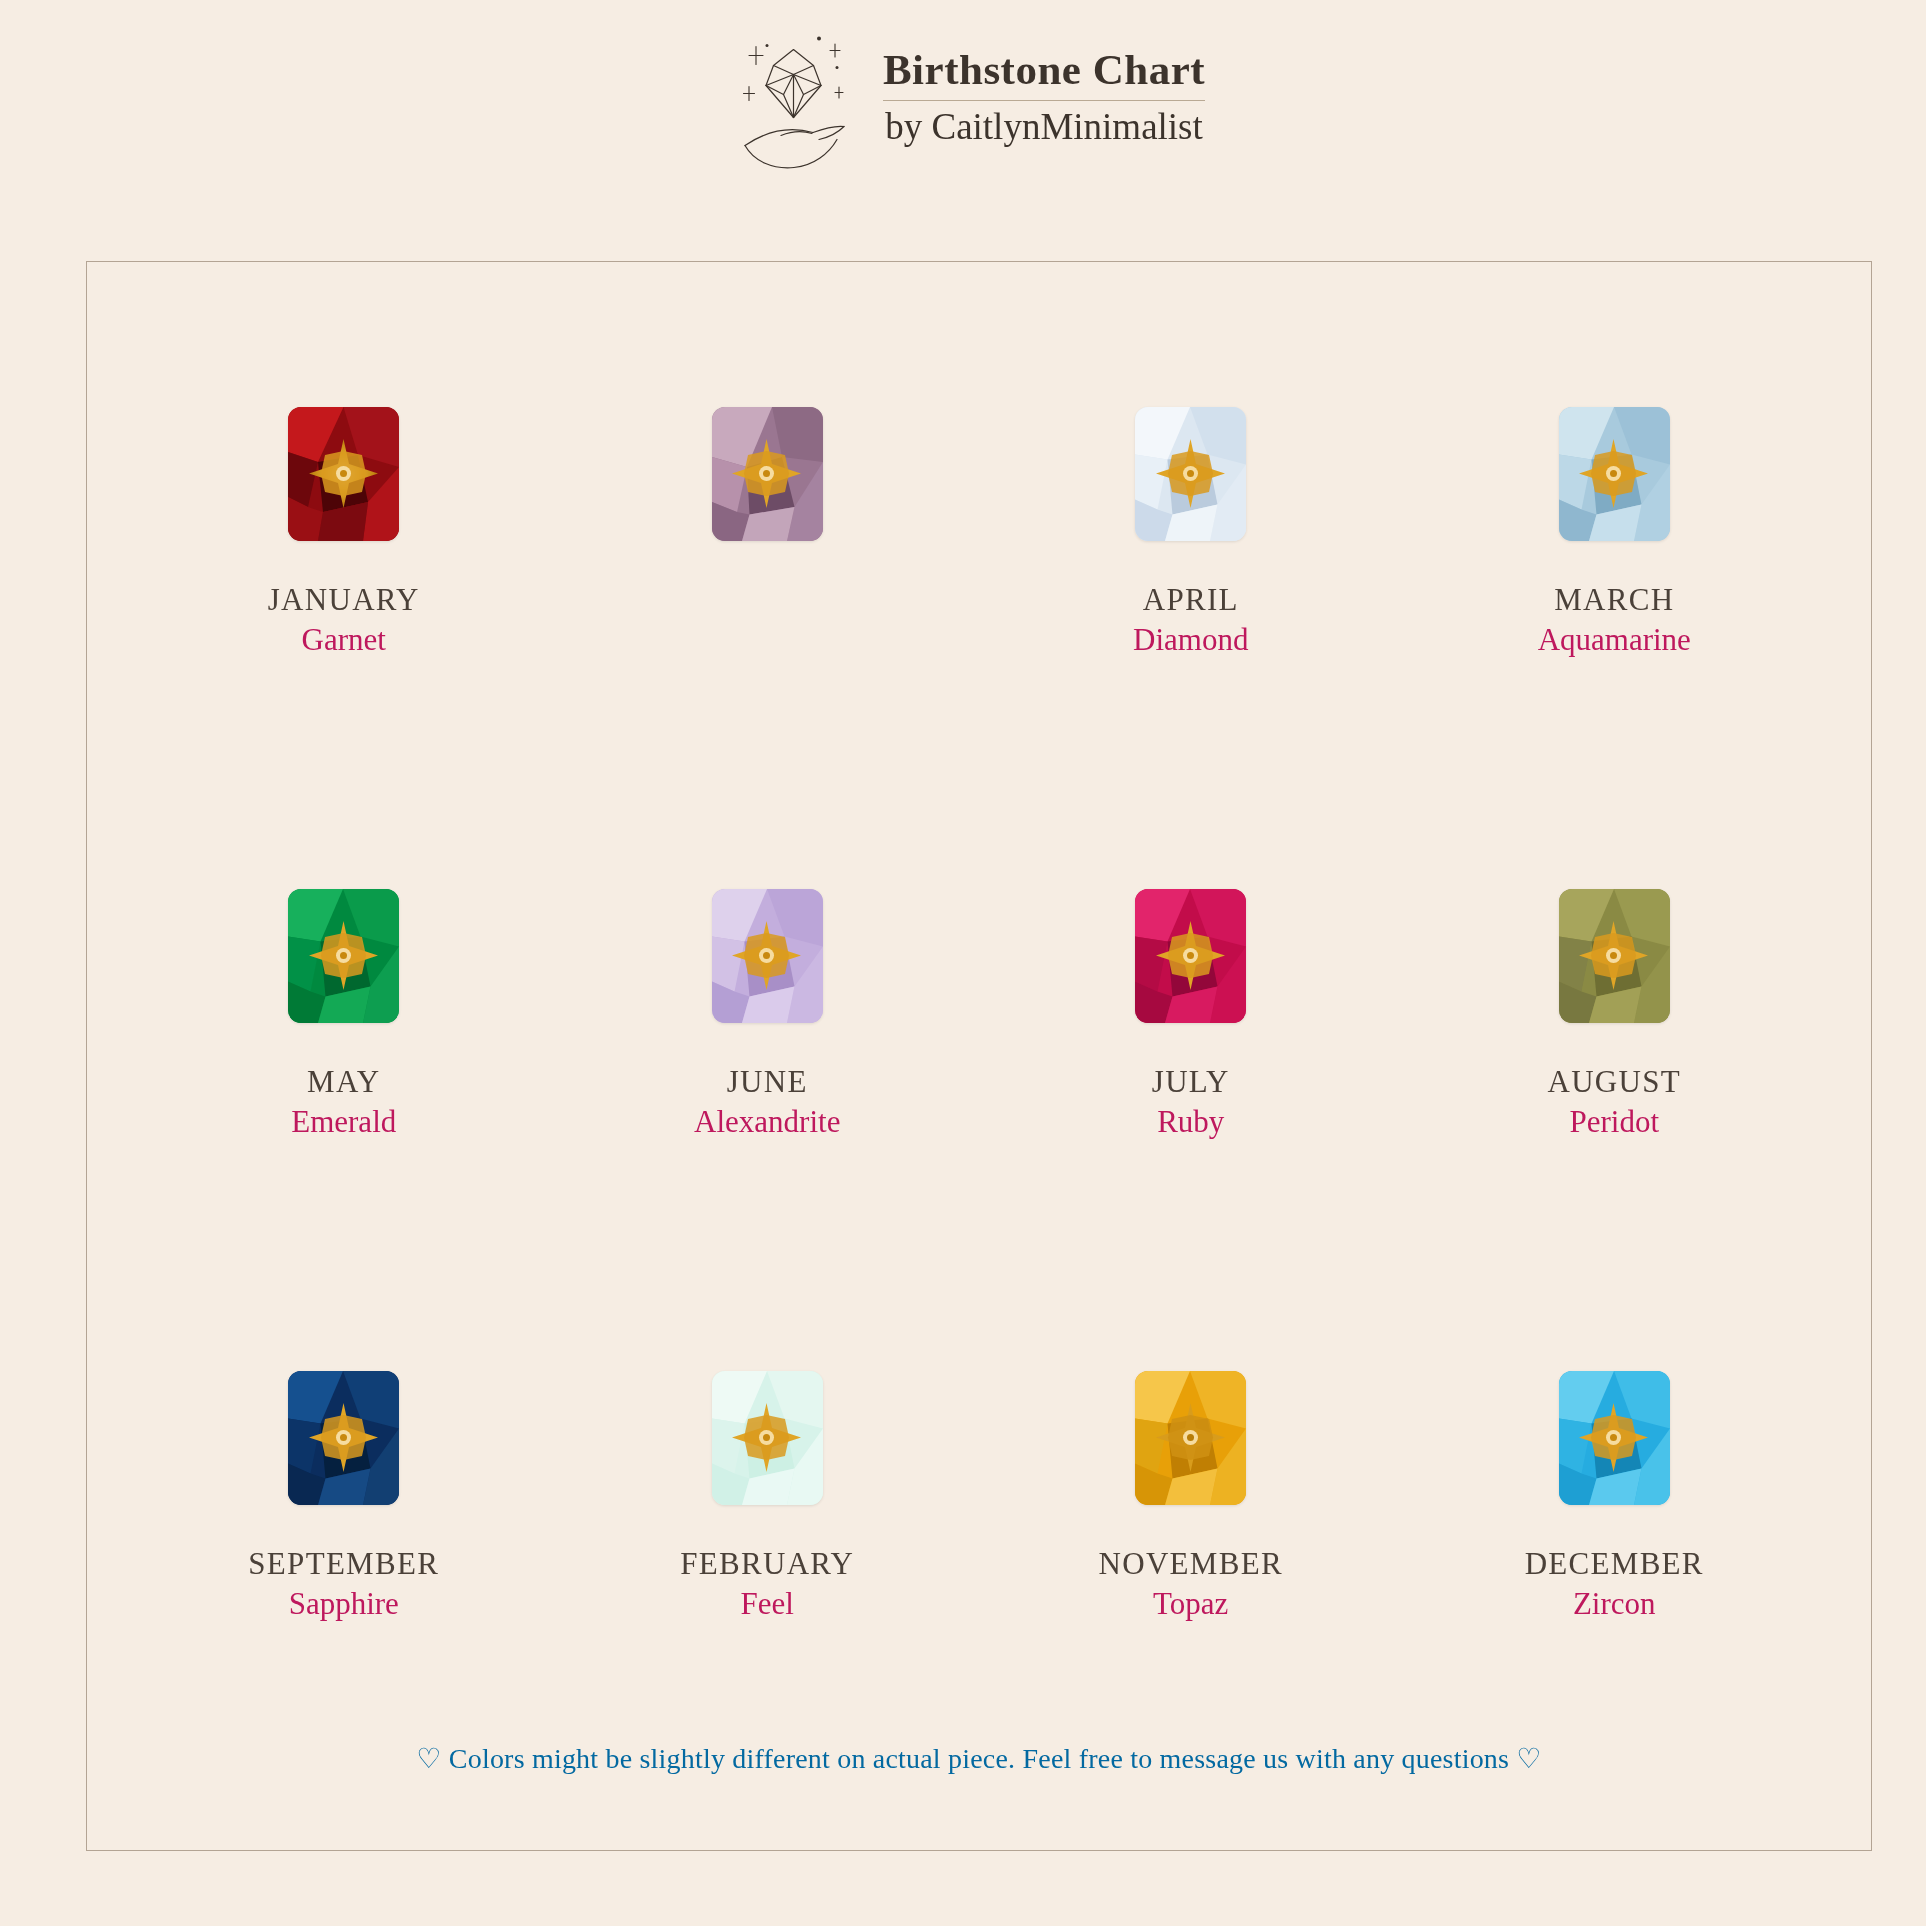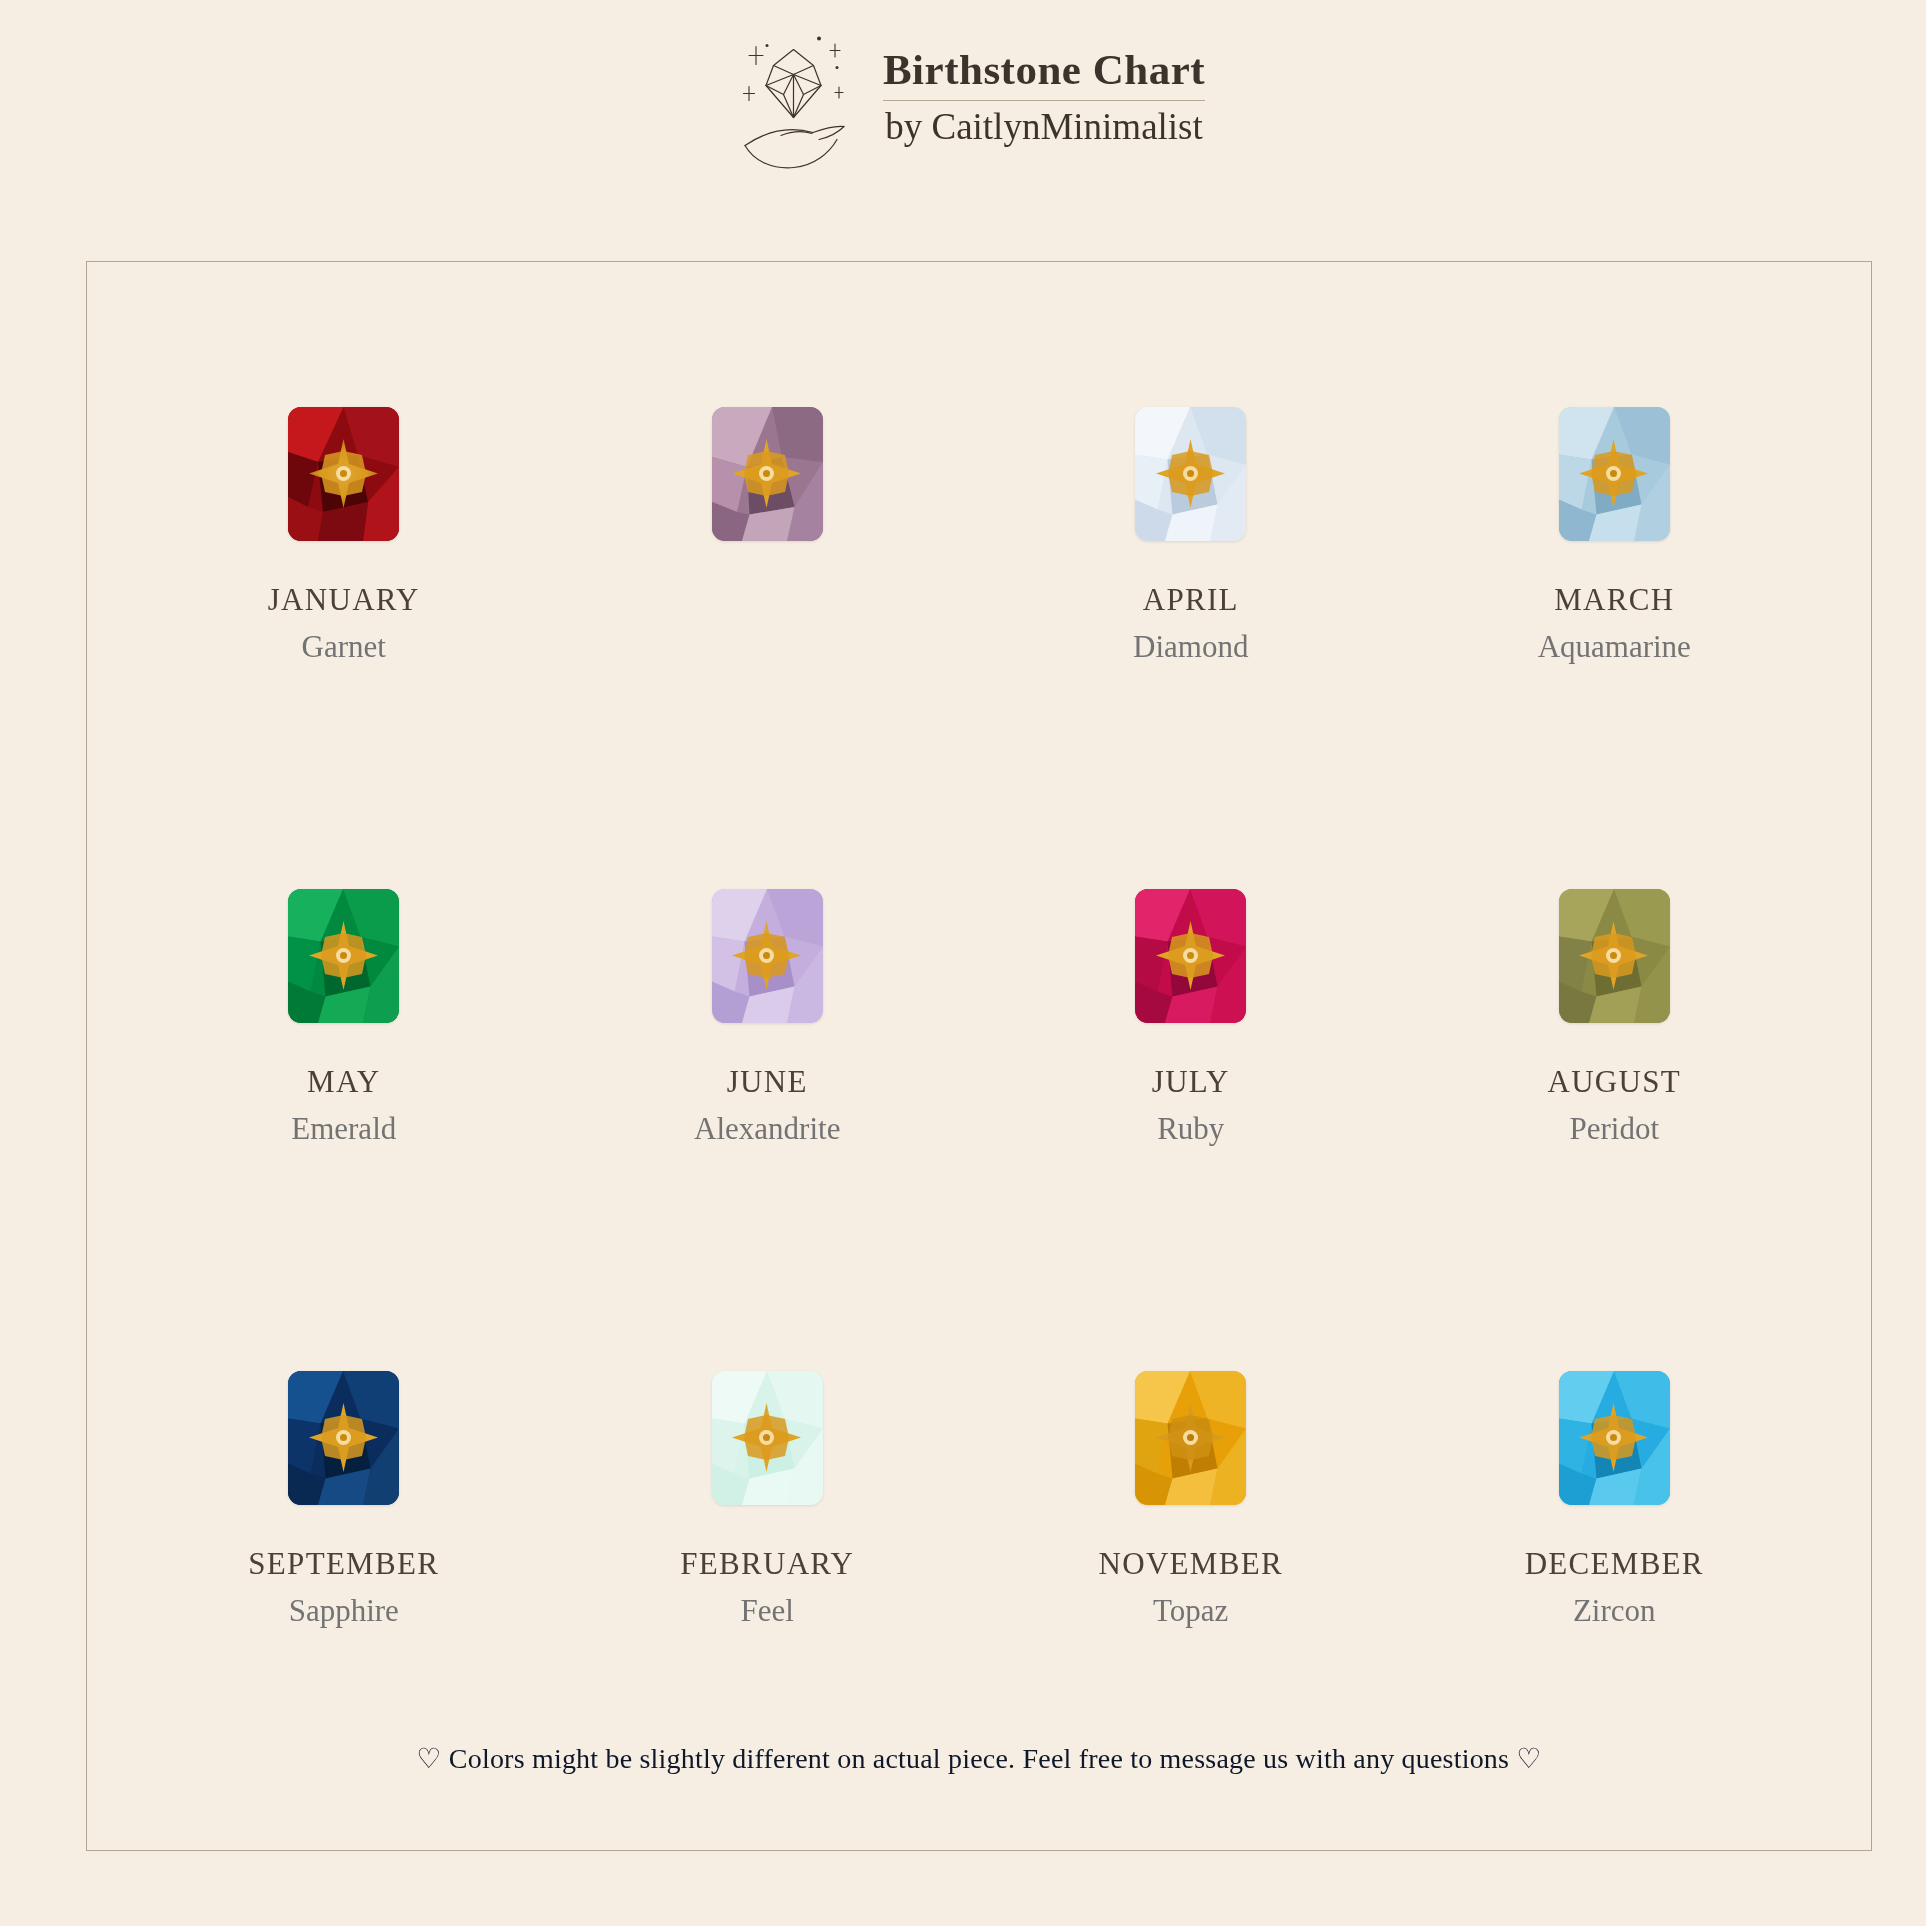--- a/index.html
+++ b/index.html
@@ -117,32 +117,32 @@
     text-align: center;
     line-height: 1.28;
   }
   .month {
     font-size: 31px;
     letter-spacing: 1.3px;
     color: #4b4139;
   }
   .gem {
     font-size: 31px;
-    color: #737373;
-    margin-top: 7px;
+    color: #be185d;
+    margin-top: 0;
   }
 
   .footnote {
     position: absolute;
     left: 0;
     right: 0;
     bottom: 75px;
     text-align: center;
     font-size: 28px;
-    color: #0f172a;
+    color: #0369a1;
     letter-spacing: 0.2px;
   }
 </style>
 </head>
 <body>
 
 <div class="page">
 
   <div class="header">
     <div class="logo-mark">

